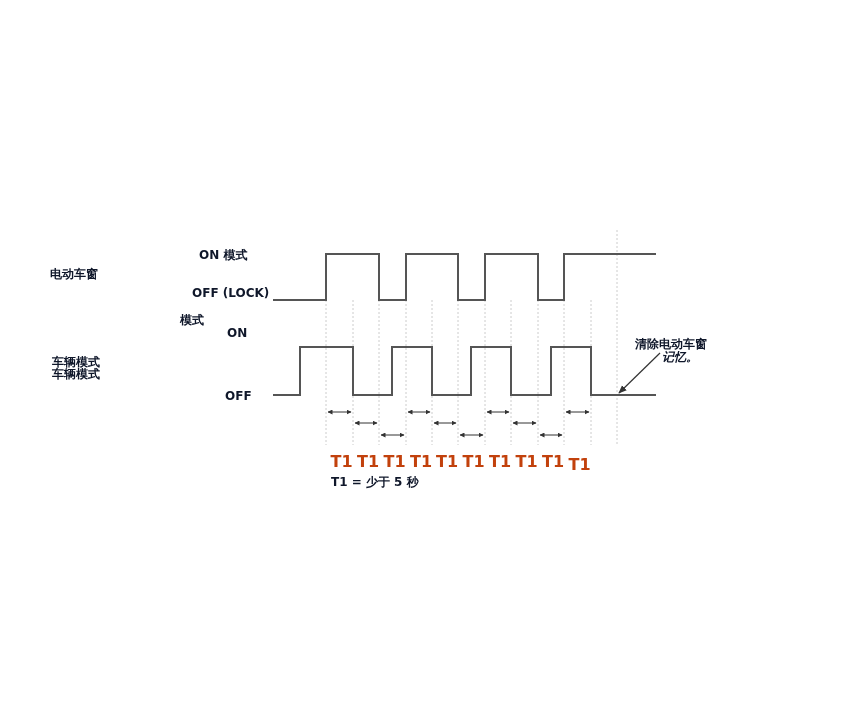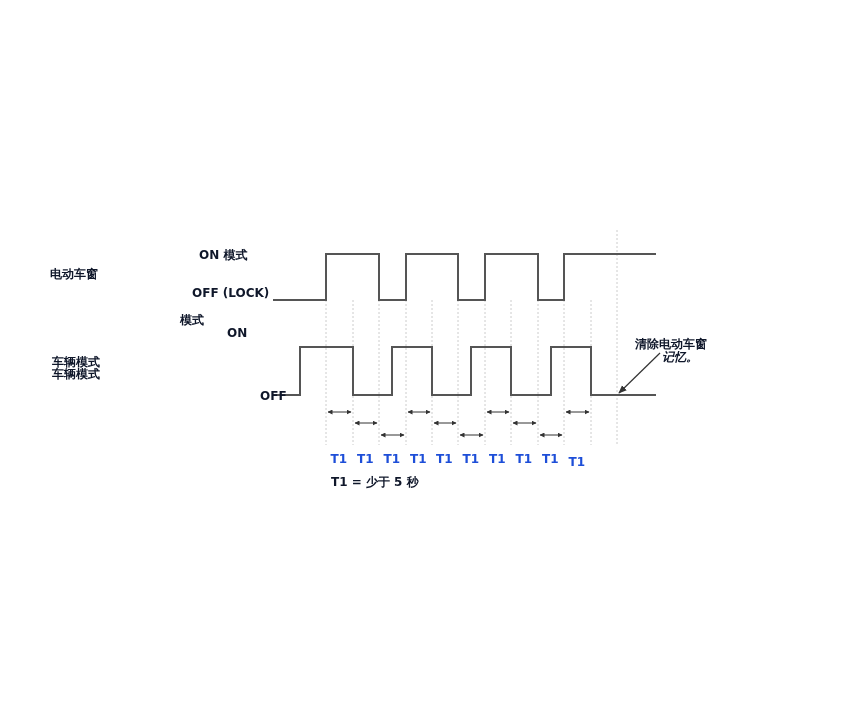--- a/index.html
+++ b/index.html
@@ -1,20 +1,20 @@
 <!DOCTYPE html>
 <html><head>
 <meta charset="utf-8">
 <style>
   html, body { margin: 0; padding: 0; background: #ffffff; }
   body { width: 857px; height: 711px; position: relative; overflow: hidden;
          font-family: "DejaVu Sans", "Liberation Sans", sans-serif; color: #222; }
   #diagram { position: absolute; left: 0; top: 0; }
   .lbl { position: absolute; font-size: 12px; font-weight: bold; line-height: 13px; white-space: nowrap; color: #0f172a; }
-  .t1 { position: absolute; font-size: 12px; font-weight: bold; color: #1d4ed8; }
+  .t1 { position: absolute; font-size: 16px; font-weight: bold; color: #c2410c; }
 </style>
 </head>
 <body>
 
 <svg id="diagram" width="857" height="711" viewBox="0 0 857 711" xmlns="http://www.w3.org/2000/svg">
   <defs>
     <marker id="ah" viewBox="0 0 10 10" refX="9" refY="5" markerWidth="5" markerHeight="5" orient="auto-start-reverse">
       <path d="M0,0 L10,5 L0,10 z" fill="#333"></path>
     </marker>
     <marker id="ah2" viewBox="0 0 10 10" refX="9" refY="5" markerWidth="7" markerHeight="7" orient="auto">
@@ -53,21 +53,21 @@
 </svg>
 
 <div class="lbl" style="left:50px;top:268px;">电动车窗</div>
 <div class="lbl" style="left:52px;top:356px;">车辆模式</div>
 <div class="lbl" style="left:52px;top:368px;">车辆模式</div>
 
 <div class="lbl" style="left:199px;top:249px;">ON 模式</div>
 <div class="lbl" style="left:192px;top:287px;">OFF (LOCK)</div>
 <div class="lbl" style="left:180px;top:314px;">模式</div>
 <div class="lbl" style="left:227px;top:327px;">ON</div>
-<div class="lbl" style="left:225px;top:390px;margin-left:35px;">OFF</div>
+<div class="lbl" style="left:225px;top:390px;">OFF</div>
 
 <div class="lbl" style="left:635px;top:338px;">清除电动车窗</div>
 <div class="lbl" style="left:662px;top:351px;font-style:italic;">记忆。</div>
 
 <div id="t1row">
     <div class="t1" style="left: 330.5px; top: 452px;">T1</div>
     <div class="t1" style="left: 357px; top: 452px;">T1</div>
     <div class="t1" style="left: 383.5px; top: 452px;">T1</div>
     <div class="t1" style="left: 410px; top: 452px;">T1</div>
     <div class="t1" style="left: 436px; top: 452px;">T1</div>

